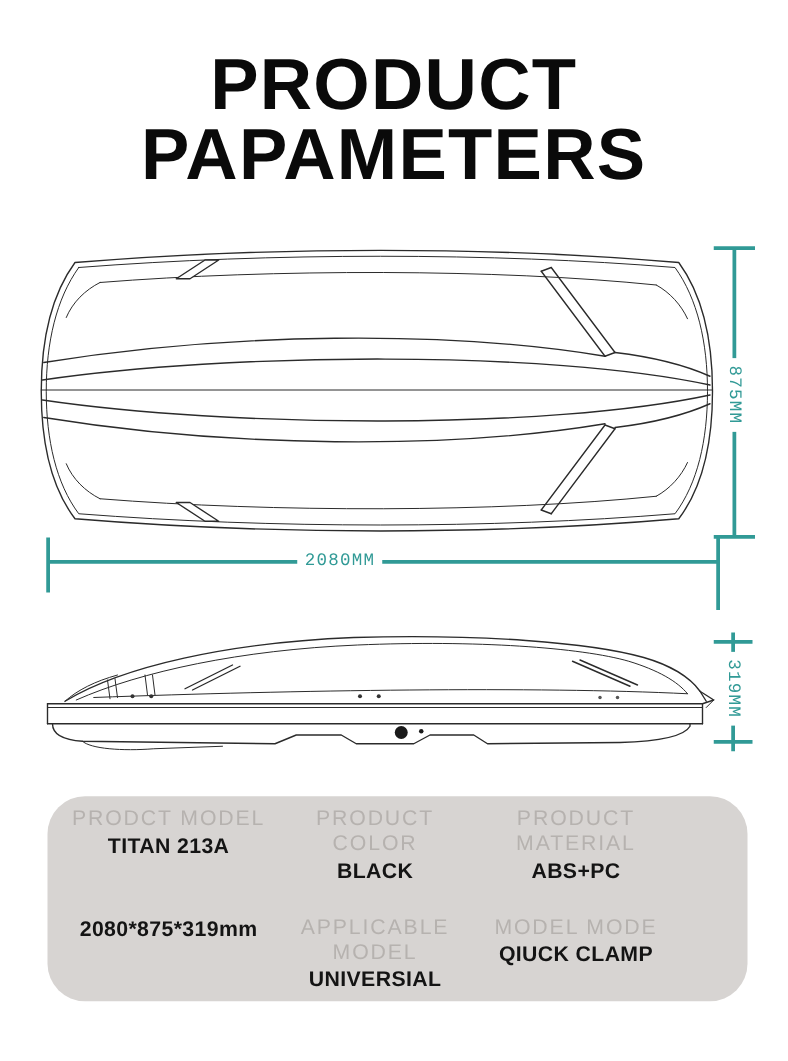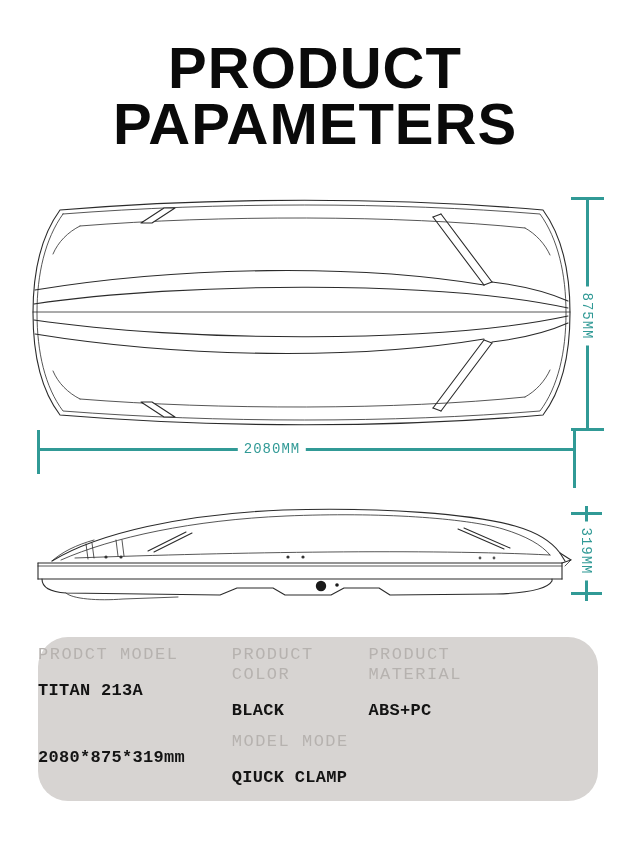--- a/index.html
+++ b/index.html
@@ -25,25 +25,25 @@
   .rot{transform:translate(-50%,-50%) rotate(90deg);}
   .hcenter{transform:translate(-50%,-50%);}
 
   
   .panel{position:absolute;left:38px;top:637px;width:560px;height:164px;
          background:#d7d4d2;border-radius:30px;}
   .spec-row{position:absolute;left:0;width:100%;display:grid;
             grid-template-columns:34.6% 24.4% 33%;}
   .row1{top:8px;}
   .row2{top:95px;}
-  .spec-cell{font-family:Liberation Mono, monospace;}
+  .spec-cell{text-align:center;}
   .spec-label{font-size:17px;line-height:20px;color:#b6b2af;letter-spacing:1.5px;
               font-weight:400;}
   .spec-value{font-size:17px;line-height:20px;font-weight:bold;color:#141414;
-              letter-spacing:0.3px;margin-top:16px;}
+              letter-spacing:0.3px;margin-top:2px;}
 </style>
 </head>
 <body>
 
 <div class="page">
 
   <div class="title">
     <div>PRODUCT</div>
     <div>PAPAMETERS</div>
   </div>
@@ -152,19 +152,23 @@
       <div class="spec-cell">
         <div class="spec-label">PRODUCT MATERIAL</div>
         <div class="spec-value">ABS+PC</div>
       </div>
     </div>
     <div class="spec-row row2">
       <div class="spec-cell">
         <div class="spec-value">2080*875*319mm</div>
       </div>
       <div class="spec-cell">
+        <div class="spec-label">APPLICABLE MODEL</div>
+        <div class="spec-value">UNIVERSIAL</div>
+      </div>
+      <div class="spec-cell">
         <div class="spec-label">MODEL MODE</div>
         <div class="spec-value">QIUCK CLAMP</div>
       </div>
     </div>
   </div>
 
 </div>
 
 </body></html>

